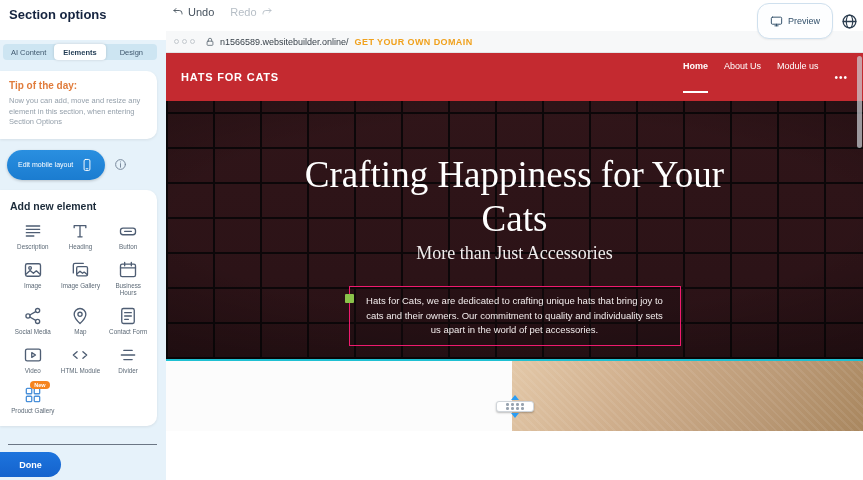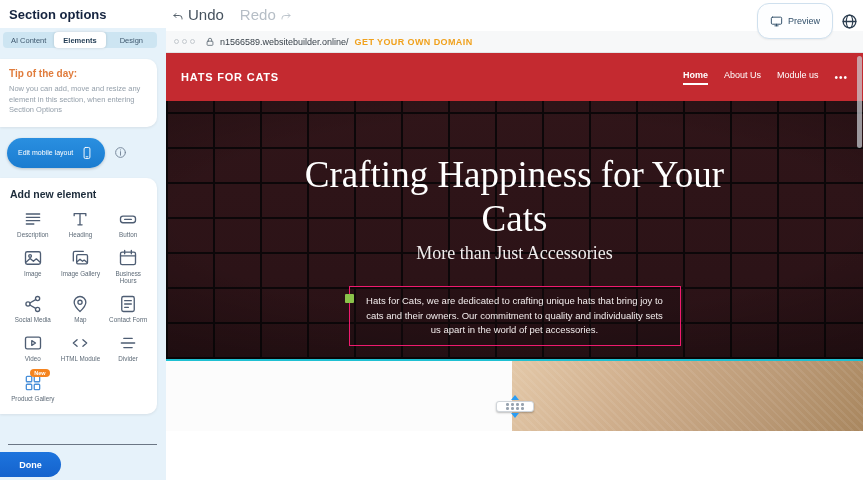--- a/index.html
+++ b/index.html
@@ -3,33 +3,33 @@
 <meta charset="utf-8">
 <style>
   * { margin:0; padding:0; box-sizing:border-box; }
   html,body { width:863px; height:480px; overflow:hidden; }
   body { font-family:"Liberation Sans", sans-serif; background:#fff; position:relative; }
 
   
   .topbar { position:absolute; top:0; left:0; width:863px; height:28px; background:#fff; z-index:40; }
   .tb-title { position:absolute; left:9px; top:7px; font-size:13px; font-weight:bold; color:#14233f; }
   .undo-group { position:absolute; left:172px; top:6px; display:flex; align-items:center; gap:16px; }
-  .undo-btn,.redo-btn { display:flex; align-items:flex-end; gap:4px; font-size:15px; cursor:pointer; }
+  .undo-btn,.redo-btn { display:flex; align-items:flex-start; gap:4px; font-size:11px; cursor:pointer; }
   .undo-btn { color:#46525e; }
   .redo-btn { color:#b6bec6; }
   .icon { display:inline-flex; }
   .icon svg { stroke:currentColor; fill:none; stroke-width:1.8; stroke-linecap:round; stroke-linejoin:round; }
   .tb-right { position:absolute; right:5px; top:3px; display:flex; align-items:center; gap:8px; }
   .pill { height:36px; border-radius:12px; display:flex; align-items:center; gap:5px; padding:15px 12px; font-size:9px; cursor:pointer; }
   .preview-btn { background:#fdfeff; border:1px solid #cfe0ee; color:#33516b; box-shadow:0 1px 2px rgba(0,0,0,0.06); }
   .republish-btn { background:linear-gradient(#2a96ea,#1a7fd6); color:#fff; border:1px solid #1a7fd6; font-weight:bold; }
   .globe { color:#2c3e50; width:17px; height:17px; cursor:pointer; }
 
   
-  .sidebar { position:absolute; top:28px; left:0; width:166px; bottom:0; background:#e6f2fa; z-index:30; display:flex; flex-direction:column; padding-bottom:3px; }
+  .sidebar { position:absolute; top:40px; left:0; width:166px; bottom:0; background:#e6f2fa; z-index:30; display:flex; flex-direction:column; padding-bottom:3px; }
   .tabs { margin:4px 9px 0 3px; height:16px; background:#cde5f2; border-radius:4px; display:flex; align-items:stretch; }
   .tab { flex:1; display:flex; align-items:center; justify-content:center; font-size:7.5px; color:#3f586e; cursor:pointer; border-radius:4px; }
   .tab.active { background:#fff; font-weight:bold; color:#1f3a52; box-shadow:0 0 3px rgba(0,0,0,0.15); }
   .card { background:#fff; border-radius:0 10px 10px 0; margin-right:9px; box-shadow:0 1px 3px rgba(0,0,0,0.08); }
   .tip-card { margin-top:11px; padding:9px 12px 11px 9px; }
   .tip-heading { color:#e07c3c; font-size:10px; font-weight:bold; margin-bottom:5px; }
   .tip-body { font-size:7.5px; line-height:1.4; color:#95a0ab; }
   .mobile-row { margin-top:11px; display:flex; align-items:center; gap:9px; padding-left:7px; }
   .mobile-btn { background:linear-gradient(#2a8fe0,#1b7cd0); color:#fff; border-radius:17px; padding:8px 11px; display:flex; align-items:center; gap:7px; font-size:7px; cursor:pointer; box-shadow:0 1px 3px rgba(0,0,0,0.2); }
   .mobile-btn .icon svg { stroke-width:1.6; }
@@ -51,21 +51,21 @@
   .browserbar { height:22px; margin-top:3px; background:#f7f8f9; border-bottom:1px solid #e3e5e7; display:flex; align-items:center; padding:0 8px; }
   .dot { width:5px; height:5px; border-radius:50%; border:1px solid #c3c9ce; margin-right:3px; }
   .lock { width:10px; height:10px; color:#5f6b76; margin:0 5px 0 7px; }
   .lock svg { stroke-width:2; }
   .url { font-size:9px; color:#39424a; }
   .domain-cta { font-size:9px; font-weight:bold; color:#f0a11d; margin-left:6px; letter-spacing:0.4px; cursor:pointer; }
   .page { position:relative; height:426px; }
   .site-header { height:48px; background:#c42a30; display:flex; align-items:center; padding:0 15px; }
   .site-logo { color:#fff; font-weight:bold; font-size:11px; letter-spacing:0.8px; cursor:pointer; }
   .site-nav { margin-left:auto; display:flex; align-items:center; gap:16px; }
-  .nav-item { color:#fff; font-size:9px; cursor:pointer; padding-bottom:3px; border-bottom:2px solid transparent; }
+  .nav-item { color:#fff; font-size:9px; cursor:pointer; padding-bottom:20px; border-bottom:2px solid transparent; }
   .nav-item.active { font-weight:bold; border-bottom:2px solid #fff; }
   .nav-more { color:#fff; font-size:10px; cursor:pointer; letter-spacing:1px; }
   .hero { height:258px; background-color:#2f151a;
     background-image:
       radial-gradient(ellipse 120% 95% at 50% 45%, rgba(0,0,0,0) 40%, rgba(0,0,0,0.55) 100%),
       repeating-linear-gradient(90deg, #0c0709 0px, #0c0709 2px, transparent 2px, transparent 47px),
       repeating-linear-gradient(0deg, #0c0709 0px, #0c0709 2px, transparent 2px, transparent 35px),
       linear-gradient(#301519, #2a1216);
     display:flex; flex-direction:column; align-items:center; text-align:center; padding-top:52px; }
   .hero-title { font-family:"Liberation Serif", serif; font-size:37px; line-height:1.2; color:#fff; max-width:420px; cursor:pointer; }

